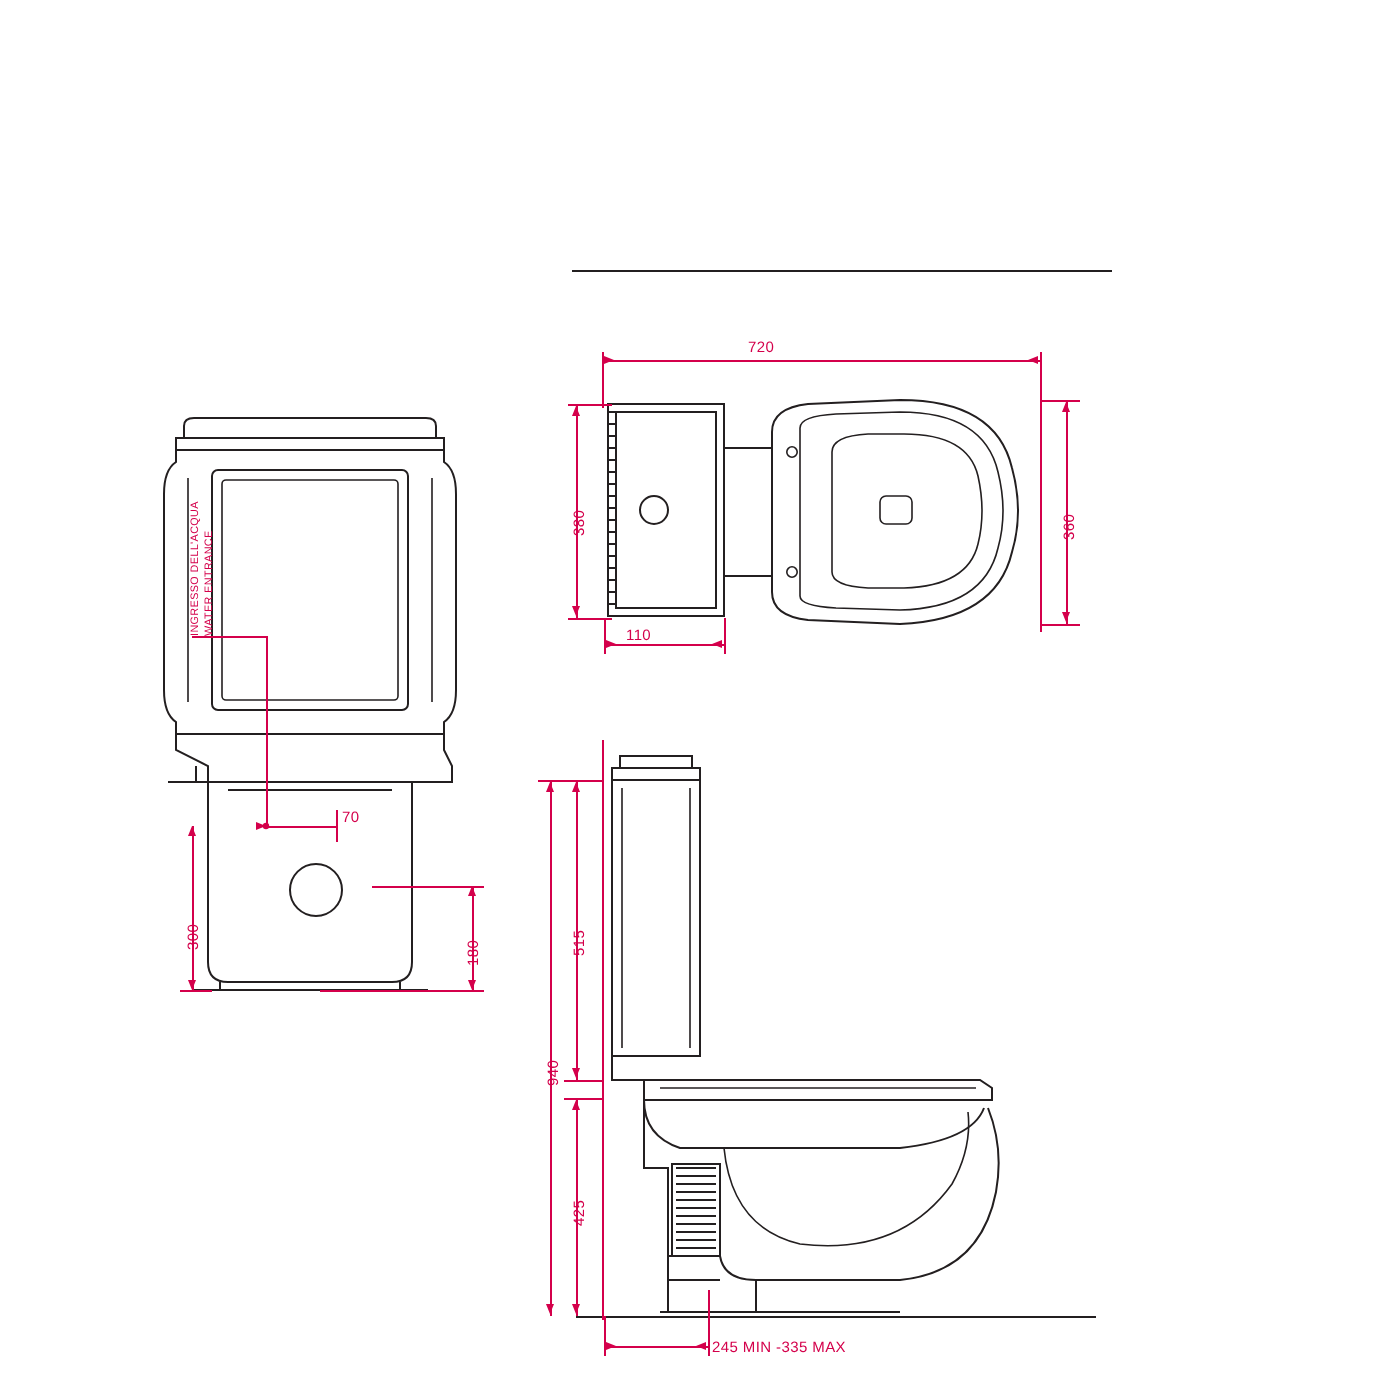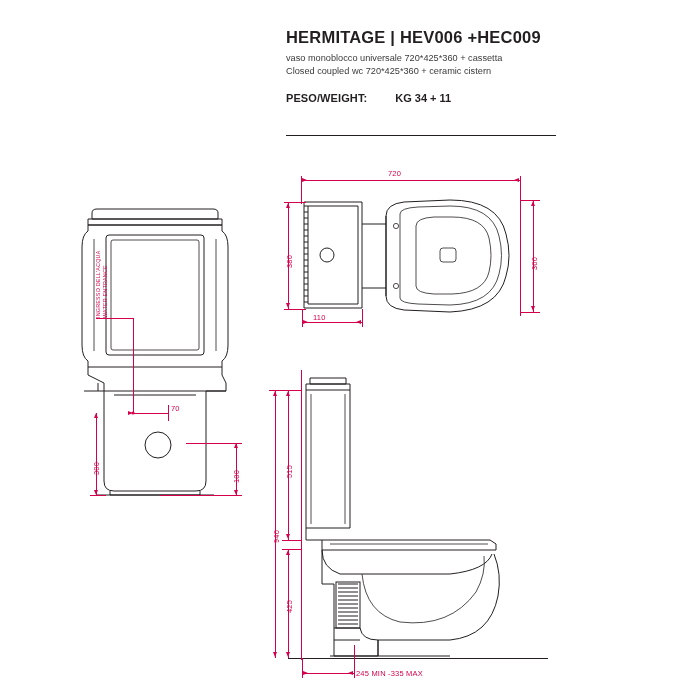--- a/index.html
+++ b/index.html
@@ -58,31 +58,20 @@
   svg{position:absolute;overflow:visible;}
   .stroke{fill:none;stroke:#231f20;stroke-width:1;}
   .stroke-thin{fill:none;stroke:#231f20;stroke-width:.8;}
   .hatch{fill:none;stroke:#231f20;stroke-width:1.1;}
 </style>
 </head>
 <body>
 
 <div class="sheet">
 
-  <div class="header">
-    <div class="title">HERMITAGE | HEV006 +HEC009</div>
-    <div class="subtitle">
-      <div>vaso monoblocco universale 720*425*360 + cassetta</div>
-      <div>Closed coupled wc 720*425*360 + ceramic cistern</div>
-    </div>
-    <div class="weight-row">
-      <span class="weight-label">PESO/WEIGHT:</span>
-      <span class="weight-value">KG 34 + 11</span>
-    </div>
-  </div>
   <div class="hdr-rule"></div>
 
   <svg style="left:70px;top:195px;" width="190" height="320" viewBox="0 0 190 320">
 
     <path class="stroke" d="M22,24 L22,18 Q22,14 27,14 L143,14 Q148,14 148,18 L148,24 Z"></path>
     <path class="stroke" d="M18,24 L152,24 L152,30 L18,30 Z"></path>
 
     <path class="stroke" d="M18,30
         L18,36 Q12,40 12,52 L12,150 Q12,162 18,166 L18,172
         L152,172 L152,166 Q158,162 158,150 L158,52 Q158,40 152,36 L152,30 Z"></path>
@@ -158,21 +147,21 @@
     <circle class="stroke-thin" cx="96" cy="90" r="2.6"></circle>
 
     <rect class="stroke-thin" x="140" y="52" width="16" height="14" rx="3"></rect>
   </svg>
 
   <div class="dl h" style="left:301px;top:180px;width:219px;"></div>
   <div class="dl v" style="left:301px;top:176px;height:28px;"></div>
   <div class="dl v" style="left:520px;top:176px;height:140px;"></div>
   <div class="arrow arr-r" style="left:302px;top:178px;"></div>
   <div class="arrow arr-l" style="left:514px;top:178px;"></div>
-  <div class="dim" style="left:388px;top:169px;">720</div>
+  <div class="dim" style="left:374px;top:169px;">720</div>
 
   <div class="dl v" style="left:288px;top:202px;height:107px;"></div>
   <div class="dl h" style="left:284px;top:202px;width:22px;"></div>
   <div class="dl h" style="left:284px;top:309px;width:22px;"></div>
   <div class="arrow arr-u" style="left:285.5px;top:203px;"></div>
   <div class="arrow arr-d" style="left:285.5px;top:303px;"></div>
   <div class="dim vert" style="left:285px;top:268px;">380</div>
 
   <div class="dl v" style="left:533px;top:200px;height:112px;"></div>
   <div class="dl h" style="left:520px;top:200px;width:20px;"></div>

